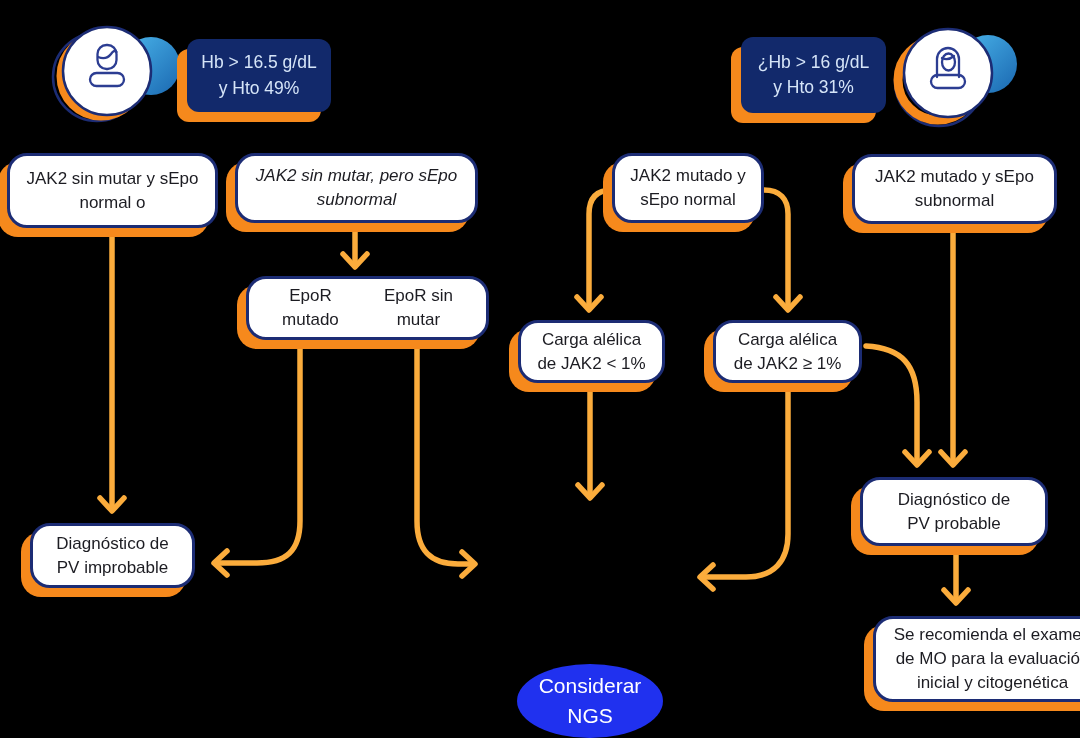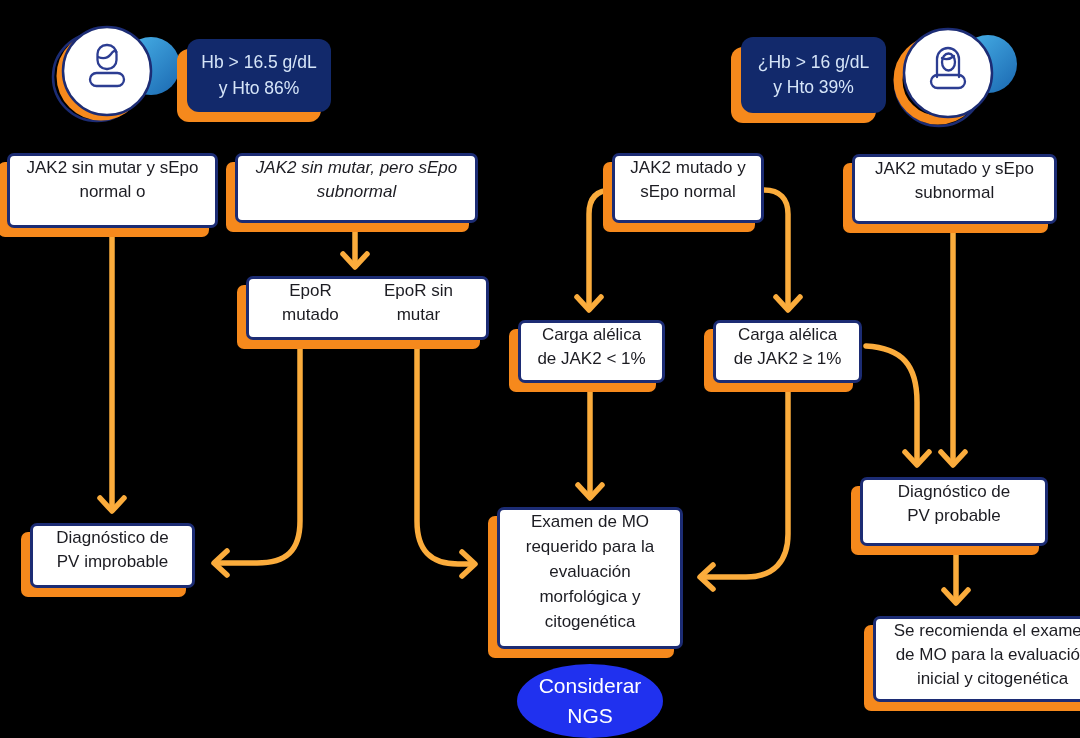--- a/index.html
+++ b/index.html
@@ -2,22 +2,22 @@
 <html><head>
 <meta charset="utf-8">
 <style>
   html,body{margin:0;padding:0;background:#000;}
   .stage{
     position:relative;width:1080px;height:738px;background:#000;overflow:hidden;
     font-family:"Liberation Sans", sans-serif;
   }
   .arrows{position:absolute;left:0;top:0;width:1080px;height:738px;pointer-events:none;}
   .node{
-    position:absolute;box-sizing:border-box;display:flex;justify-content:center;
-    background:#fff;border:3px solid #1C2C74;border-radius:7px;
+    position:absolute;box-sizing:border-box;display:flex;align-items:center;justify-content:center;
+    background:#fff;border:3px solid #1C2C74;border-radius:20px;
     box-shadow:-9px 9px 0 0 #F6891C;
     color:#1C1C22;font-size:17px;line-height:1.4;text-align:center;
   }
   .node span{white-space:pre-line;}
   .badge{
     position:absolute;box-sizing:border-box;display:flex;flex-direction:column;align-items:center;justify-content:center;
     background:#12296B;border-radius:12px;box-shadow:-10px 10px 0 0 #F6891C;
     color:#D6E5F8;font-size:17.5px;line-height:1.45;text-align:center;
   }
   .epor{justify-content:space-evenly;padding:0 6px;}
@@ -103,25 +103,25 @@
     <g transform="translate(82,59)" fill="none" stroke="#2C3D92" stroke-width="2.3" stroke-linecap="round" stroke-linejoin="round">
       <path d="M-11,4 L-11,-14 a11,11 0 0 1 22,0 L11,4"></path>
       <ellipse cx="0.5" cy="-11" rx="6.5" ry="8.5"></ellipse>
       <path d="M-6,-15 Q0,-12 6,-17"></path>
       <rect x="-17" y="2" width="34" height="13" rx="6.5"></rect>
     </g>
   </svg>
 
   <div id="badge-male" class="badge">
     <span>Hb &gt; 16.5 g/dL</span>
-    <span>y Hto 86%</span>
+    <span>y Hto 49%</span>
   </div>
   <div id="badge-female" class="badge">
     <span>¿Hb &gt; 16 g/dL</span>
-    <span>y Hto 39%</span>
+    <span>y Hto 31%</span>
   </div>
 
   <div id="n-l1" class="node">
     <span>JAK2 sin mutar y sEpo
 normal o</span>
   </div>
   <div id="n-l2" class="node">
     <span>JAK2 sin mutar, pero sEpo
 subnormal</span>
   </div>
@@ -144,27 +144,20 @@
 de JAK2 &lt; 1%</span>
   </div>
   <div id="n-c2" class="node">
     <span>Carga alélica
 de JAK2 ≥ 1%</span>
   </div>
   <div id="n-improbable" class="node">
     <span>Diagnóstico de
 PV improbable</span>
   </div>
-  <div id="n-examen" class="node">
-    <span>Examen de MO
-requerido para la
-evaluación
-morfológica y
-citogenética</span>
-  </div>
   <div id="n-probable" class="node">
     <span>Diagnóstico de
 PV probable</span>
   </div>
   <div id="n-recomienda" class="node">
     <span>Se recomienda el examen
 de MO para la evaluación
 inicial y citogenética</span>
   </div>
 

